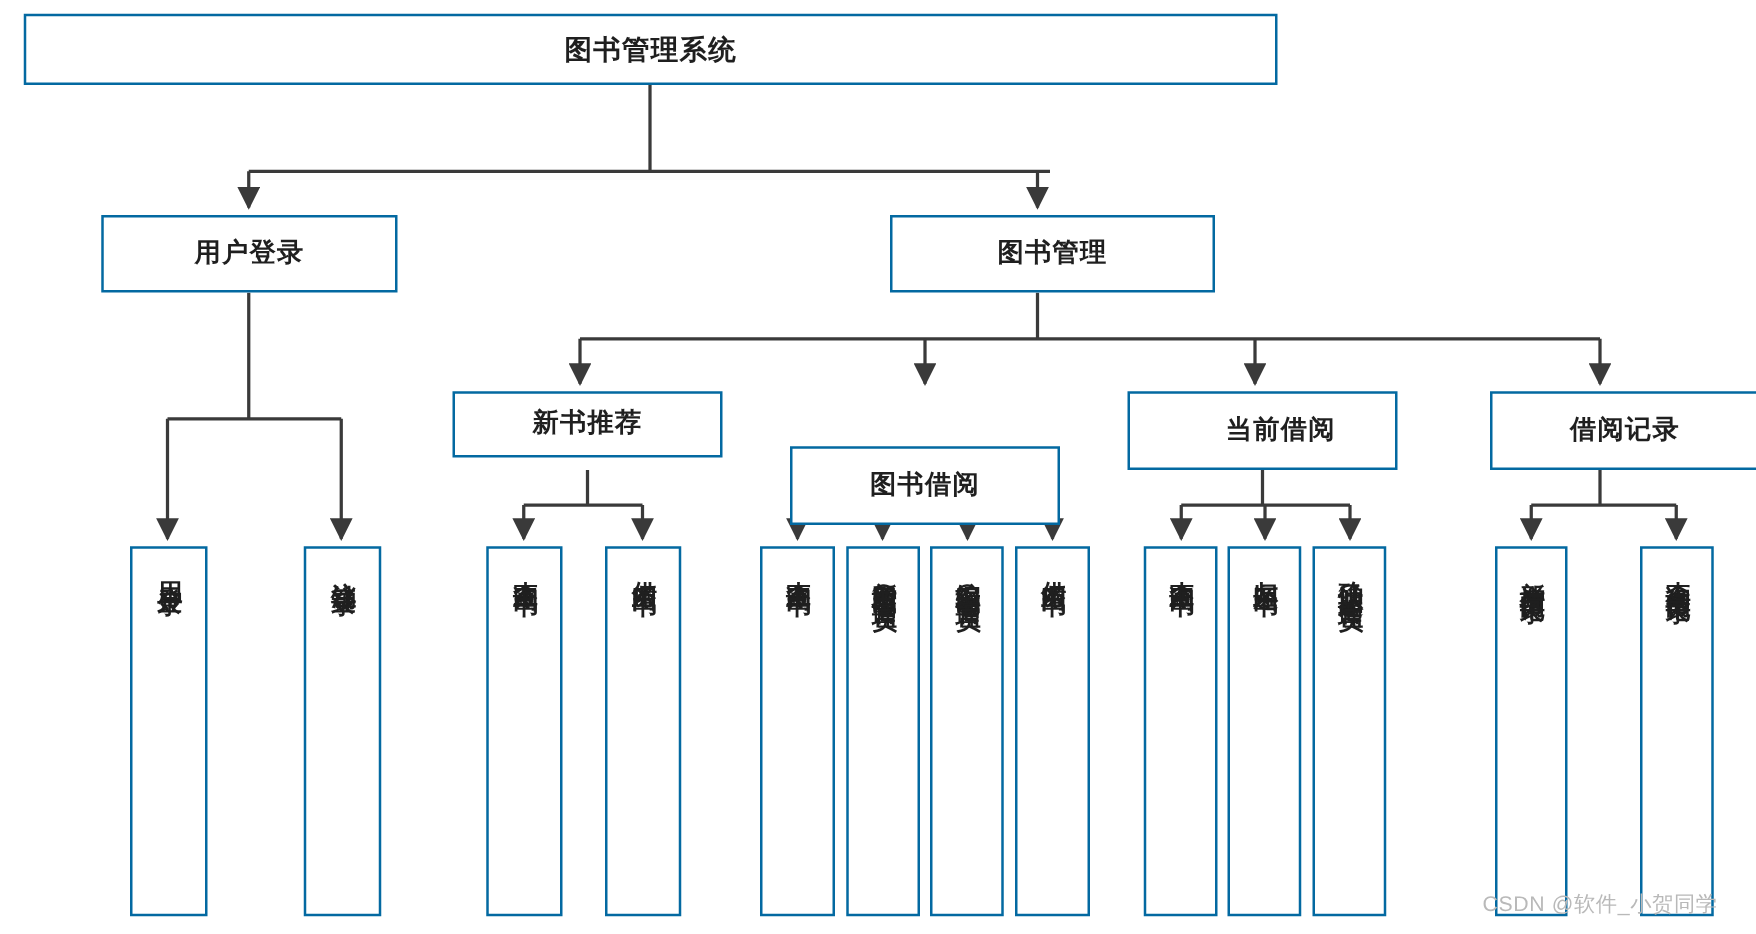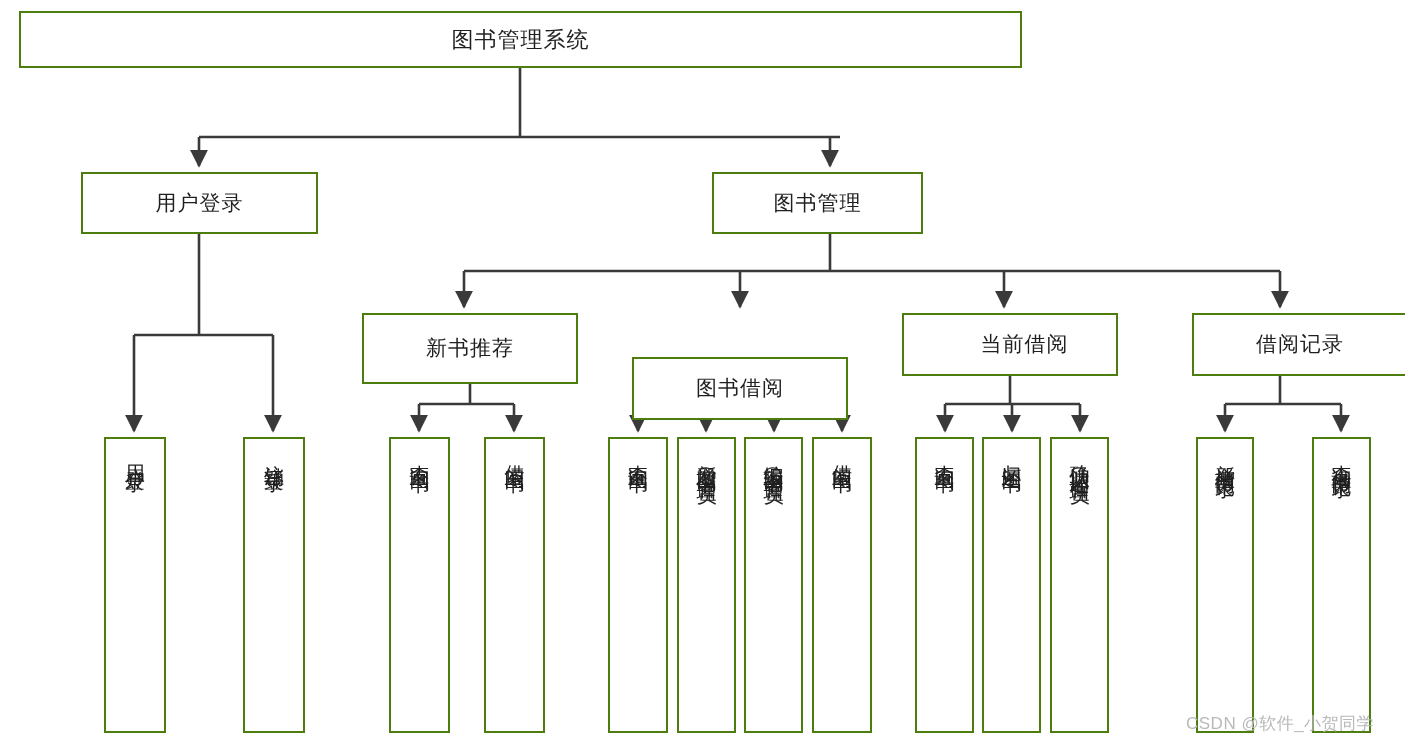--- a/index.html
+++ b/index.html
@@ -17,25 +17,26 @@
   #wires{
     position:absolute;
     left:0; top:0;
     width:1405px; height:747px;
     pointer-events:none;
   }
   .node{
     position:absolute;
     box-sizing:border-box;
     background:#ffffff;
-    border:2px solid #4d7c0f;
+    border:2px solid #0369a1;
     display:flex;
     align-items:center;
     justify-content:center;
     z-index:2;
+    font-weight:bold;
   }
   .node .lbl{
     font-size:21px;
     line-height:1.25;
     letter-spacing:1px;
     color:#1f1f1f;
     white-space:nowrap;
   }
   .node.root .lbl{font-size:22px;}
   .node.leaf{
@@ -118,25 +119,25 @@
   </svg>
 
   <div class="node root" style="left:19px; top:11px; width:1003px; height:57px;">
     <span class="lbl">图书管理系统</span>
   </div>
 
   <div class="node" style="left:81px; top:172px; width:237px; height:62px;">
     <span class="lbl">用户登录</span>
   </div>
 
-  <div class="node" style="left:712px; top:172px; width:211px; height:62px;">
+  <div class="node" style="left:712px; top:172px; width:260px; height:62px;">
     <span class="lbl">图书管理</span>
   </div>
 
-  <div class="node" style="left:362px; top:313px; width:216px; height:71px;">
+  <div class="node" style="left:362px; top:313px; width:216px; height:53px;">
     <span class="lbl">新书推荐</span>
   </div>
 
   <div class="node" style="left:632px; top:313px; width:216px; height:63px;margin-top:44px;">
     <span class="lbl">图书借阅</span>
   </div>
 
   <div class="node" style="left:902px; top:313px; width:216px; height:63px;padding-left:29px;">
     <span class="lbl">当前借阅</span>
   </div>

